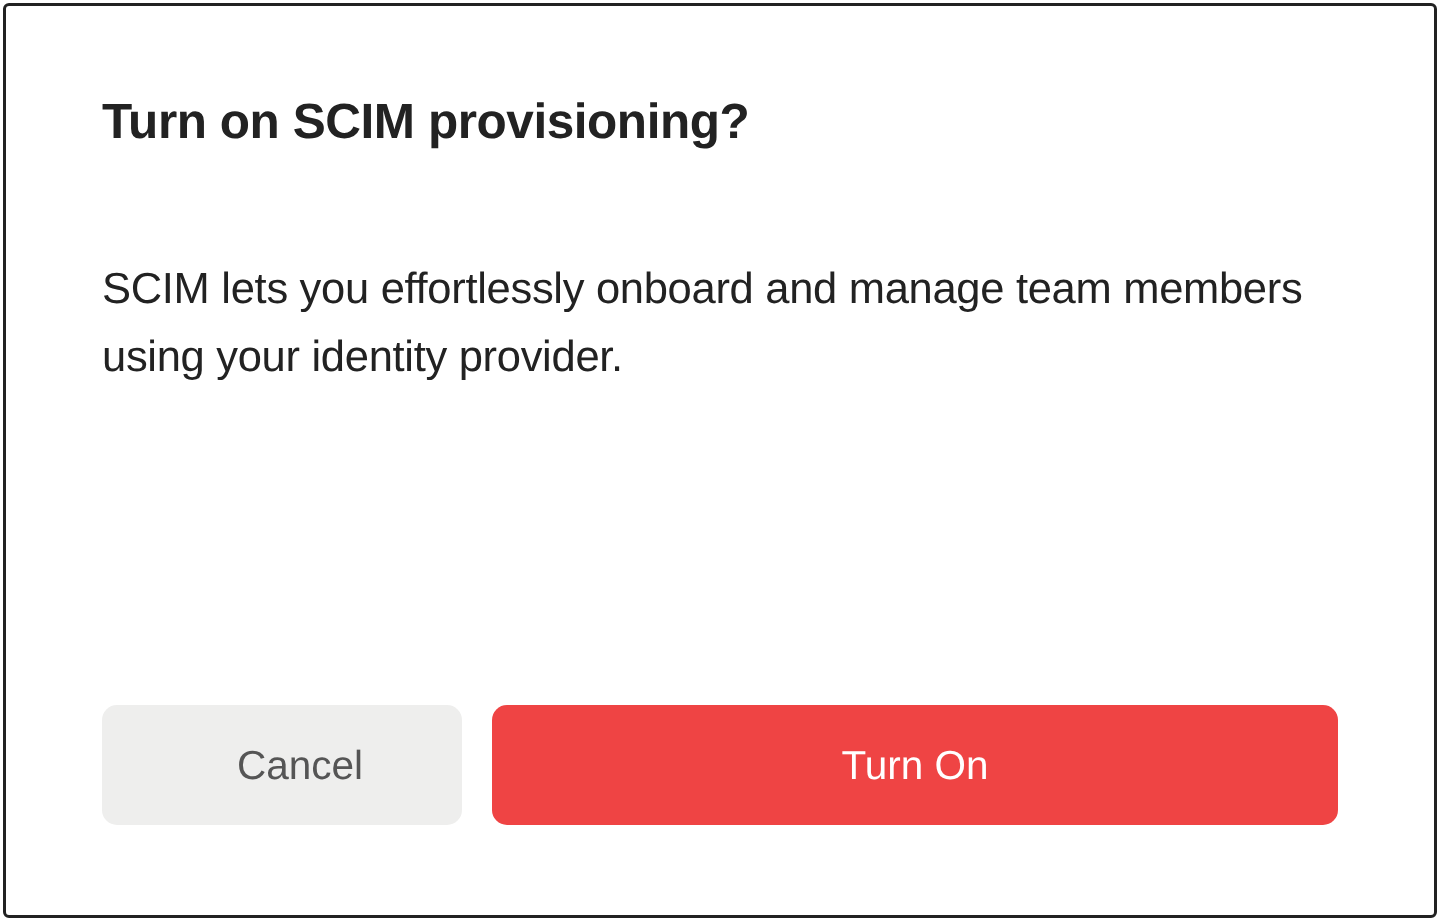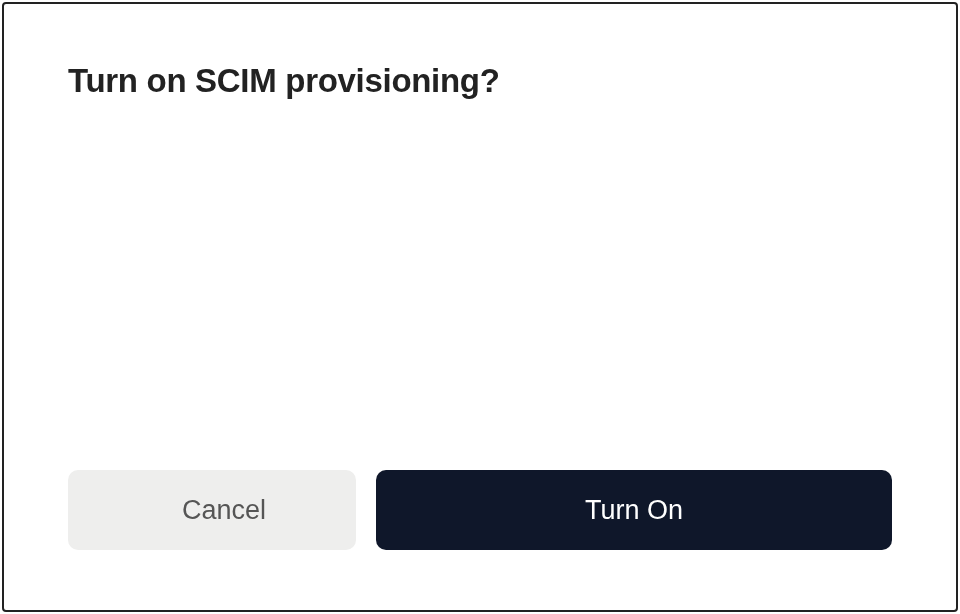--- a/index.html
+++ b/index.html
@@ -54,35 +54,36 @@
       border: none;
       border-radius: 10px;
       font-size: 27px;
       font-weight: 400;
       cursor: pointer;
       display: flex;
       align-items: center;
       justify-content: center;
     }
     .btn-cancel {
-      width: 288px;
+      width: 240px;
       background: #eeeeed;
       color: #555555;
       padding-left: 24px;
     }
     .btn-primary {
       flex: 1;
-      background: #0f172a;
+      background: #ef4444;
       color: #ffffff;
     }
   </style>
 </head>
 <body>
 
 <div class="dialog">
   <h1 class="dialog-title">Turn on SCIM provisioning?</h1>
   <div class="dialog-body">
+    <p>SCIM lets you effortlessly onboard and manage team members using your identity provider.</p>
   </div>
   <div class="dialog-actions">
     <button class="btn btn-cancel">Cancel</button>
     <button class="btn btn-primary">Turn On</button>
   </div>
 </div>
 
 </body></html>

